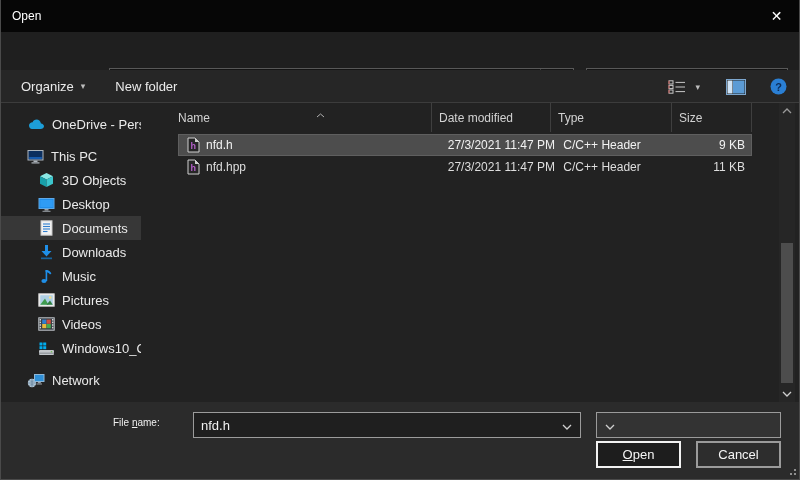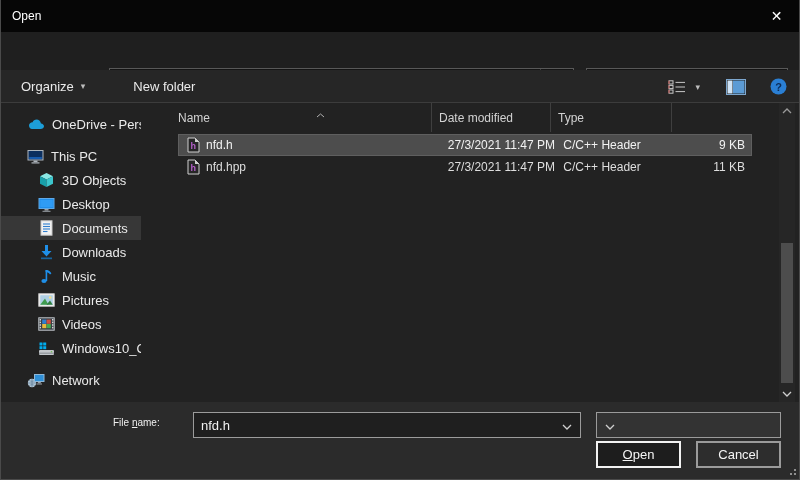--- a/index.html
+++ b/index.html
@@ -36,21 +36,21 @@
   .search-box input{ background:transparent; border:none; outline:none; color:#e0e0e0;
     font-size:13px; width:150px; font-family:"Liberation Sans",sans-serif; }
   .search-box input::placeholder{ color:#8f8f8f; opacity:1; }
   .search-glyph{ margin:0 9px 0 12px; display:flex; }
   
   .toolbar{ position:absolute; left:0; top:70px; width:100%; height:33px; background:#262626;
     border-bottom:1px solid #3c3c3c; display:flex; align-items:center; }
   .tb-btn{ font-size:13px; color:#eaeaea; display:flex; align-items:center; }
   .tb-organize{ margin-left:20px; }
   .tb-caret{ font-size:9px; color:#bdbdbd; margin-left:7px; }
-  .tb-newfolder{ margin-left:48px; }
+  .tb-newfolder{ margin-left:30px; }
   .tb-right{ position:absolute; right:12px; top:0; height:33px; display:flex; align-items:center; }
   .tb-ico{ display:flex; align-items:center; justify-content:center; }
   .views-group{ display:flex; align-items:center; margin-right:26px; }
   .views-group .tb-caret{ margin-left:9px; }
   .pane-ico{ margin-right:24px; }
   
   .content{ position:absolute; left:0; top:103px; width:100%; height:299px; background:#222222; }
   .sidebar{ position:absolute; left:0; top:0; width:160px; height:299px; overflow:hidden;
     padding-top:9px; }
   .side-item{ height:24px; display:flex; align-items:center; font-size:13px; color:#eaeaea;
@@ -373,20 +373,21 @@
     </div>
 
     <div class="filelist">
       <div class="list-header" id="list-header">
         <span class="sort-ind svg-slot"><svg width="9" height="5" viewBox="0 0 9 5">
               <polyline points="1,4 4.5,1 8,4" fill="none" stroke="#b0b0b0" stroke-width="1"></polyline>
             </svg></span>
       <span class="hcell c0">Name</span>
           <span class="hcell c1">Date modified</span>
           <span class="hcell c2">Type</span>
+          <span class="hcell c3">Size</span>
         </div>
       <div class="rows" id="rows">
           <div class="frow selected">
             <span class="fcell c0">
               <span class="ic">
                 <svg width="13" height="16" viewBox="0 0 13 16">
                   <path d="M1 1h7l4 4v10H1z" fill="#262626" stroke="#cfcfcf"></path>
                   <path d="M8 1l4 4H8z" fill="#cfcfcf"></path>
                   <text x="3.4" y="12" font-size="9" font-weight="bold" font-family="Liberation Sans,sans-serif" fill="#b35fc9">h</text>
                 </svg>

